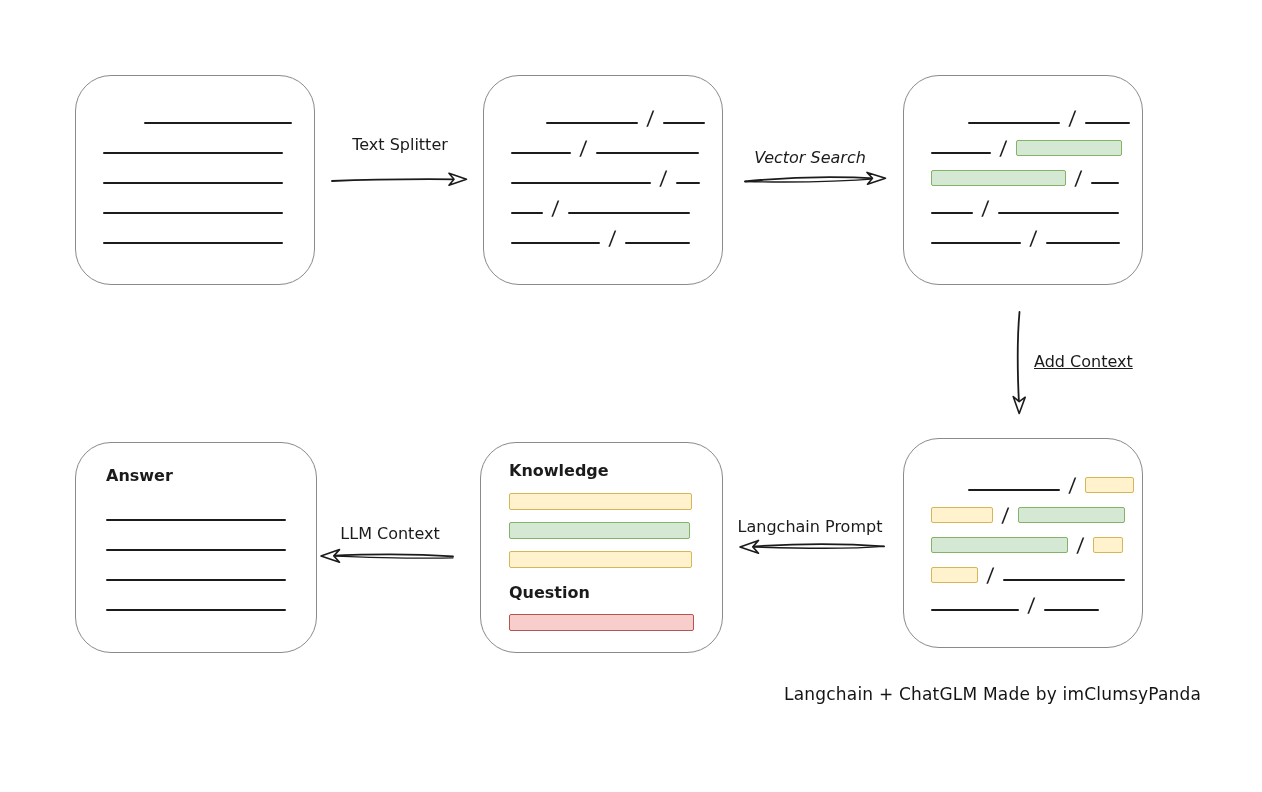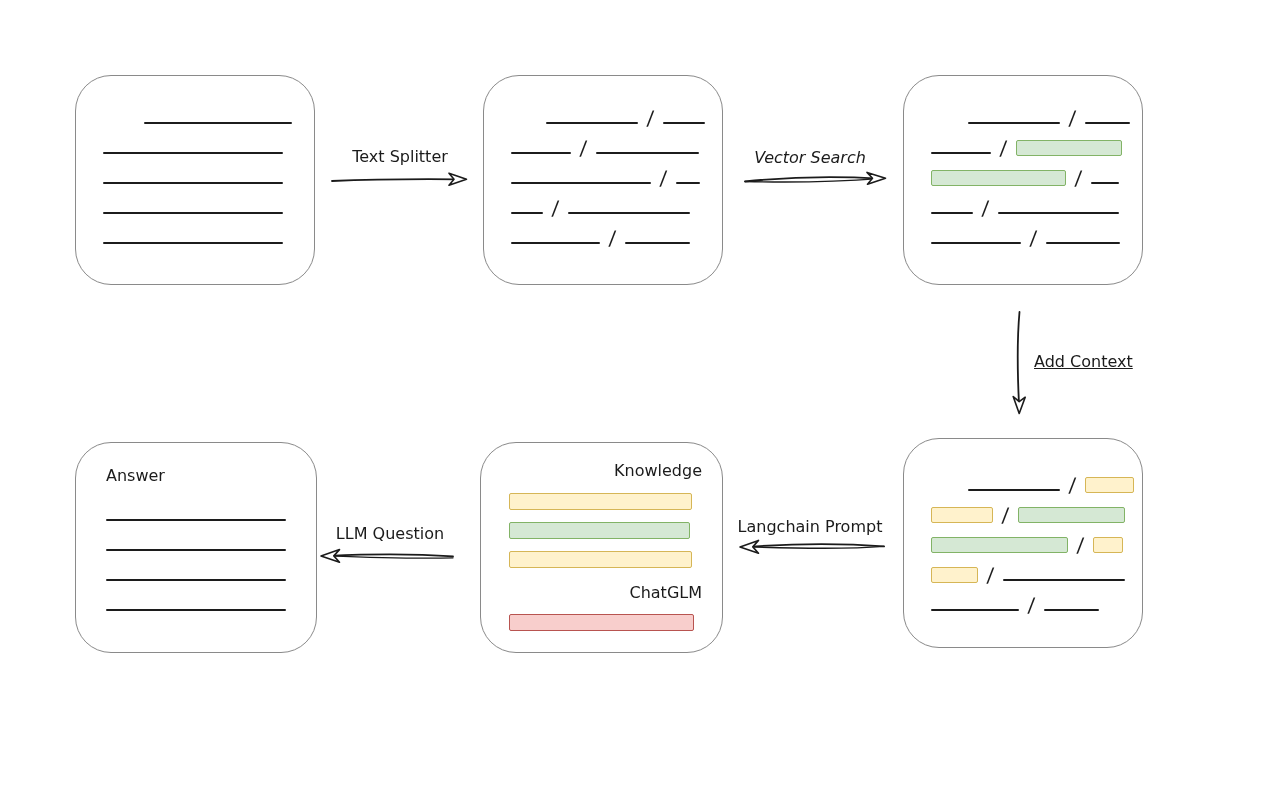--- a/index.html
+++ b/index.html
@@ -33,22 +33,22 @@
   .seg-green{
     height:16px;background:var(--green-fill);border:1.5px solid var(--green-border);
     box-sizing:border-box;border-radius:2px;margin-bottom:4px;
   }
   .seg-yellow{
     height:16px;background:var(--yellow-fill);border:1.5px solid var(--yellow-border);
     box-sizing:border-box;border-radius:2px;margin-bottom:4px;
   }
 
   
-  .prompt-content{padding:18px 20px 0 28px;text-align:right;}
-  .node-label{font-size:16px;font-weight:400;height:20px;line-height:20px;}
+  .prompt-content{padding:18px 20px 0 28px;}
+  .node-label{font-size:16px;font-weight:700;height:20px;line-height:20px;}
   .bar{
     height:17px;box-sizing:border-box;border-radius:2px;margin-top:12px;
     border:1.5px solid transparent;
   }
   .bar-yellow{background:var(--yellow-fill);border-color:var(--yellow-border);}
   .bar-green {background:var(--green-fill); border-color:var(--green-border);}
   .bar-red   {background:var(--red-fill);   border-color:var(--red-border);}
   .question-label{margin-top:15px;}
   .question-bars .bar{margin-top:11px;}
 
@@ -56,21 +56,21 @@
   .answer-content{padding:23px 20px 0 30px;}
   .answer-line{height:2px;background:#1c1c1c;border-radius:2px;margin-top:28px;}
   .answer-line:first-of-type{margin-top:33px;}
 
   
   .arrow-layer{position:absolute;left:0;top:0;width:1262px;height:792px;pointer-events:none;}
   .arrow-label{
     position:absolute;font-size:16px;font-weight:500;white-space:nowrap;
     text-align:center;color:#1b1b1b;
   }
-  .lbl-text-splitter  {left:338px;  top:147px; width:124px;}
+  .lbl-text-splitter  {left:338px;  top:135px; width:124px;}
   .lbl-vector-search  {left:742px;  top:148px; width:136px;font-style:italic;}
   .lbl-add-context    {left:1034px; top:352px;text-decoration:underline;}
   .lbl-generate-prompt{left:734px;  top:517px; width:152px;}
   .lbl-llm-response   {left:324px;  top:524px; width:132px;}
 
   .caption{
     position:absolute;left:784px;top:684px;font-size:17px;font-weight:500;
     letter-spacing:0.2px;color:#141414;white-space:nowrap;
   }
 </style>
@@ -194,21 +194,21 @@
   </div>
 
   <div class="node node-prompt">
     <div class="prompt-content">
       <div class="node-label">Knowledge</div>
       <div class="knowledge-bars">
           <div class="bar bar-yellow" style="width: 183px;"></div>
           <div class="bar bar-green" style="width: 181px;"></div>
           <div class="bar bar-yellow" style="width: 183px;"></div>
         </div>
-      <div class="node-label question-label">ChatGLM</div>
+      <div class="node-label question-label">Question</div>
       <div class="question-bars">
           <div class="bar bar-red" style="width: 185px;"></div>
         </div>
     </div>
   </div>
 
   <div class="node node-answer">
     <div class="answer-content">
       <div class="node-label">Answer</div>
       <div>
@@ -250,16 +250,17 @@
         <path d="M453,557.8 C418,558.6 375,557.6 329,555.8" stroke-width="1.3"></path>
         <path d="M339.5,549.6 L321,555.9 L339.5,562.2 L333.8,555.9 Z" fill="#ffffff" stroke-width="1.6"></path>
       </g>
     </g>
   </svg>
 
   <div class="arrow-label lbl-text-splitter">Text Splitter</div>
   <div class="arrow-label lbl-vector-search">Vector Search</div>
   <div class="arrow-label lbl-add-context">Add Context</div>
   <div class="arrow-label lbl-generate-prompt">Langchain Prompt</div>
-  <div class="arrow-label lbl-llm-response">LLM Question</div>
-
+  <div class="arrow-label lbl-llm-response">LLM Context</div>
+
+  <div class="caption">Langchain + ChatGLM Made by imClumsyPanda</div>
 
 </div>
 
 </body></html>

